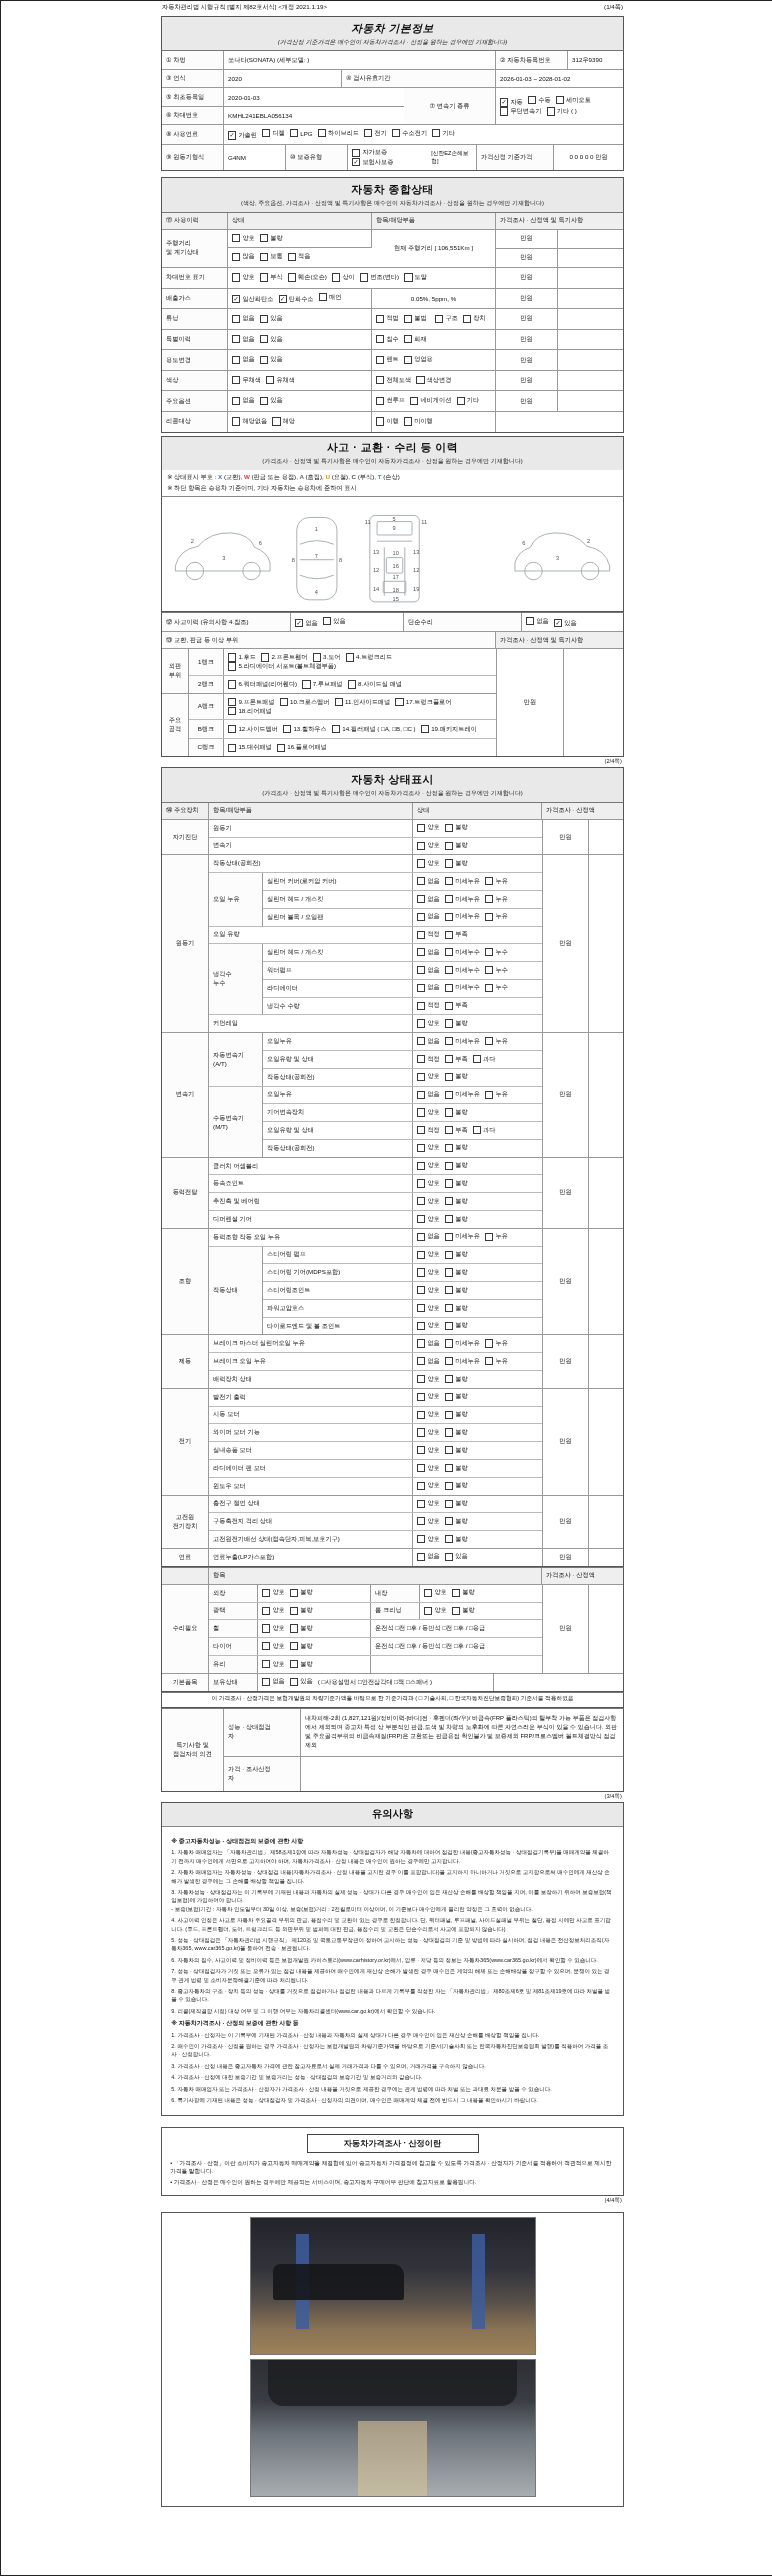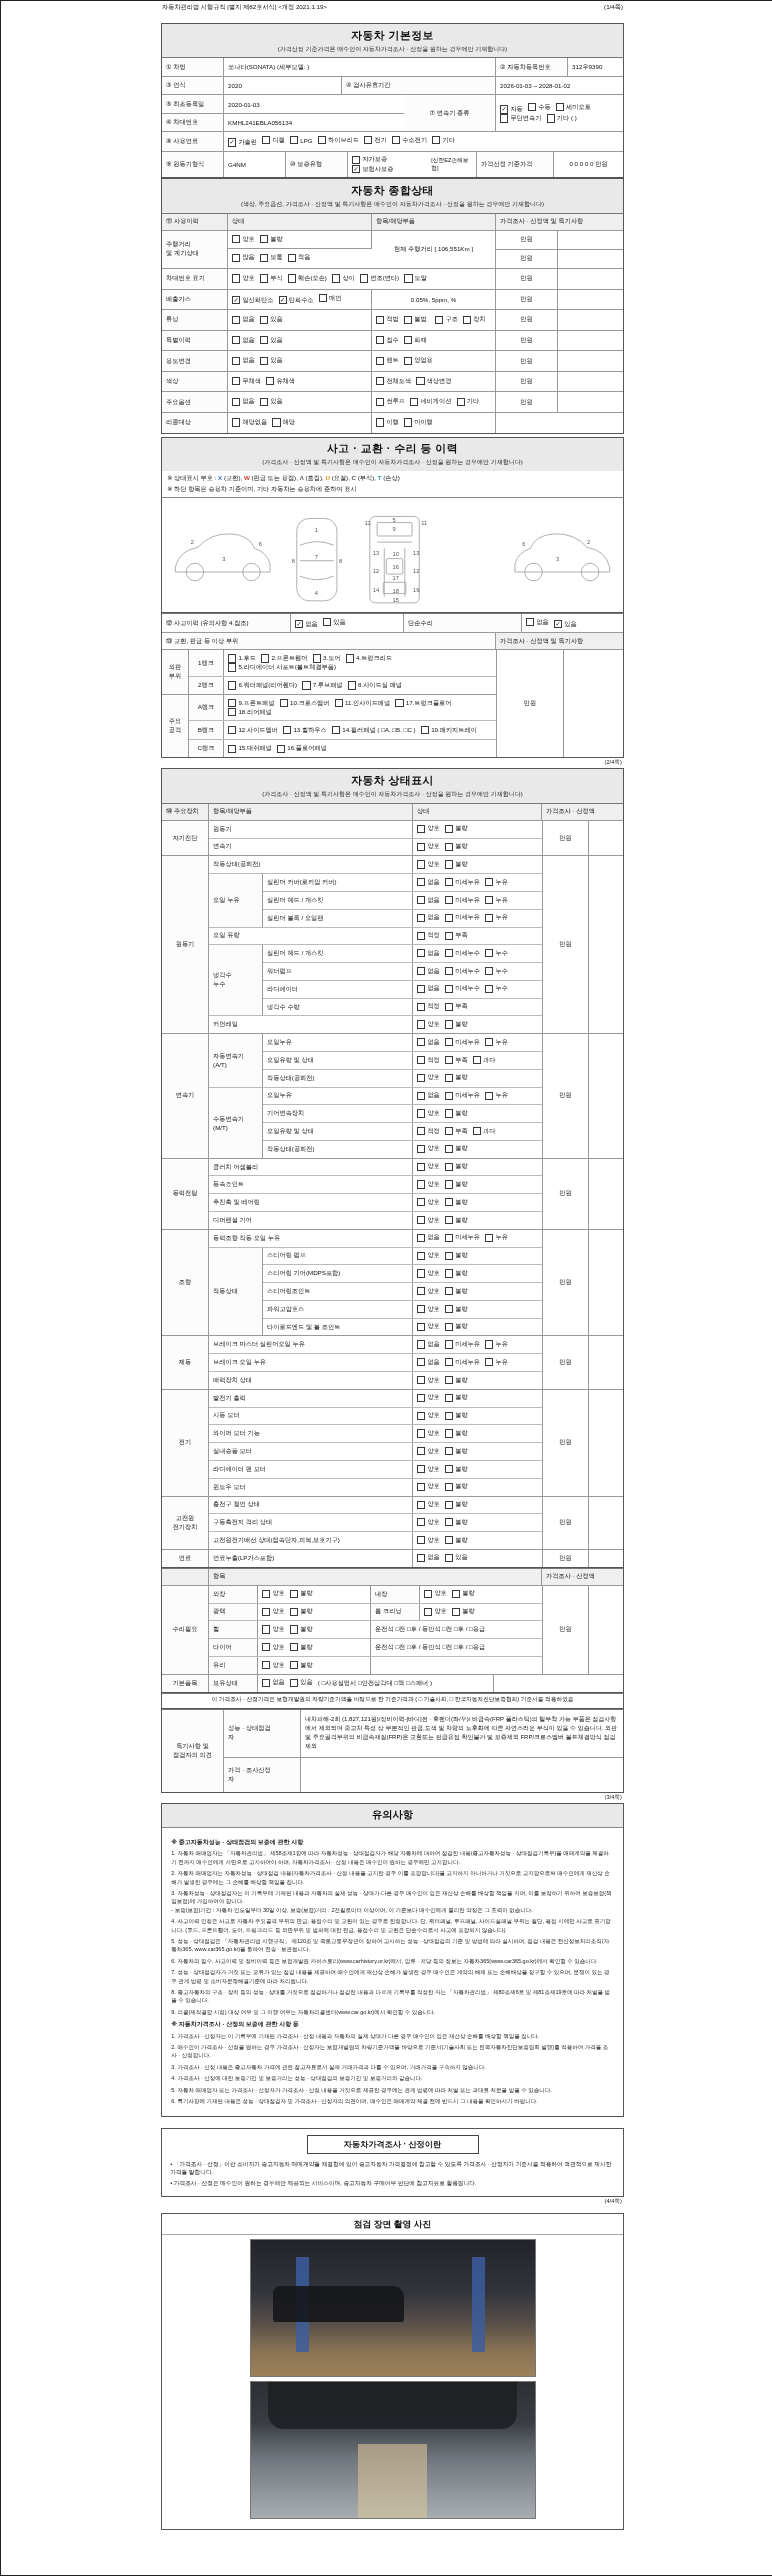--- a/index.html
+++ b/index.html
@@ -63,21 +63,21 @@
 
 <div class="canvas">
   <div class="doc">
 
     <div class="topnote">
       <span>자동차관리법 시행규칙 [별지 제82호서식] &lt;개정 2021.1.19&gt;</span>
       <span>(1/4쪽)</span>
     </div>
 
 
-    <div style="margin-top:10px;" class="band">
+    <div style="margin-top:3px;font-style:italic;" class="band">
       <div class="t">자동차 기본정보</div>
       <div class="s">(가격산정 기준가격은 매수인이 자동차가격조사 · 산정을 원하는 경우에만 기재합니다)</div>
     </div>
     <div class="tbl" id="m-basic">
         <div class="row">
           <div class="cell lab" style="width: 62px; flex: 0 0 62px; min-height: 17.5px;">① 차명</div>
           <div class="cell " style="width: 272px; flex: 0 0 272px;">쏘나타(SONATA) (세부모델: )</div>
           <div class="cell lab" style="width: 72px; flex: 0 0 72px;">② 자동차등록번호</div>
           <div class="cell grow">312우9390</div>
         </div>
@@ -158,21 +158,21 @@
                 <span class="bx ch"></span>
                 <span>보험사보증</span>
               </span></span>
             <span class="small">[신한EZ손해보험]</span>
           </div>
           <div class="cell lab" style="width: 77px; flex: 0 0 77px;">가격산정 기준가격</div>
           <div class="cell grow ctr">0 0 0 0 0 만원</div>
         </div>
       </div>
 
-    <div style="margin-top:0;" class="band">
+    <div style="margin-top:6px;" class="band">
       <div class="t">자동차 종합상태</div>
       <div class="s">(색상, 주요옵션, 가격조사 · 산정액 및 특기사항은 매수인이 자동차가격조사 · 산정을 원하는 경우에만 기재합니다)</div>
     </div>
     <div class="tbl" id="m-overall">
         <div class="row hrow">
           <div class="cell hrow" style="width: 66px; flex: 0 0 66px; min-height: 15.5px;">⑪ 사용이력</div>
           <div class="cell hrow" style="width: 144px; flex: 0 0 144px;">상태</div>
           <div class="cell hrow" style="width: 124px; flex: 0 0 124px;">항목/해당부품</div>
           <div class="cell hrow grow">가격조사 · 산정액 및 특기사항</div>
         </div>
@@ -1450,21 +1450,20 @@
     </div>
 
     <div class="pb-box">
       <div class="pb-title">자동차가격조사 · 산정이란</div>
       <p>• 「가격조사 · 산정」이란 소비자가 중고자동차 매매계약을 체결함에 있어 중고자동차 가격결정에 참고할 수 있도록 가격조사 · 산정자가 기준서를 적용하여 객관적으로 제시한 가격을 말합니다.</p>
       <p>• 가격조사 · 산정은 매수인이 원하는 경우에만 제공되는 서비스이며, 중고자동차 구매여부 판단에 참고자료로 활용됩니다.</p>
     </div>
     <div class="pagemark">(4/4쪽)</div>
 
     <div class="photo-box">
-      <div class="photo-title">점검 장면 촬영 사진</div>
       <div class="photo" id="ph1" style="background: linear-gradient(rgb(35, 36, 42) 0%, rgb(50, 52, 60) 38%, rgb(88, 80, 73) 62%, rgb(138, 115, 85) 82%, rgb(156, 130, 89) 100%);">
           <div style="position: absolute; top: 12%; bottom: 18%; width: 13.4px; left: 16%; background: rgb(61, 93, 158); opacity: 0.85;"></div>
           <div style="position: absolute; top: 12%; bottom: 18%; width: 13.4px; left: 78%; background: rgb(61, 93, 158); opacity: 0.85;"></div>
           <div style="position: absolute; left: 8%; top: 34%; width: 46%; height: 26%; background: rgb(21, 22, 26); border-radius: 7.2px 11.3px 3.1px 3.1px; opacity: 0.9;"></div>
         </div>
       <div class="photo" id="ph2" style="background: linear-gradient(rgb(44, 47, 51) 0%, rgb(58, 62, 68) 30%, rgb(110, 116, 123) 55%, rgb(141, 146, 152) 78%, rgb(168, 173, 178) 100%);">
           <div style="position: absolute; left: 38%; top: 45%; width: 24%; bottom: 0px; background: linear-gradient(rgb(185, 169, 140), rgb(203, 191, 159)); opacity: 0.8;"></div>
           <div style="position: absolute; left: 6%; right: 6%; top: 0px; height: 34%; background: rgb(28, 30, 34); border-radius: 0px 0px 15.5px 15.5px; opacity: 0.85;"></div>
         </div>
     </div>

